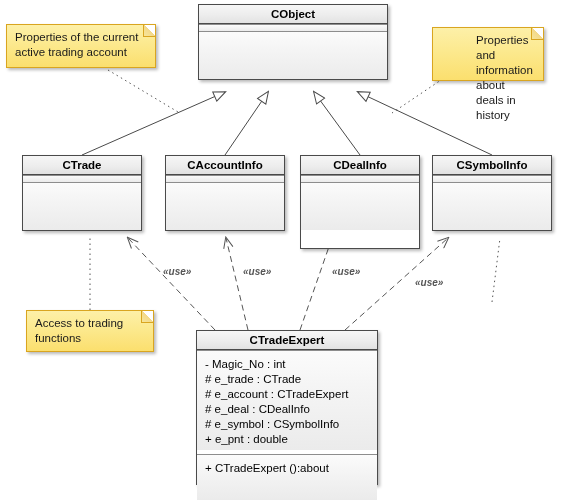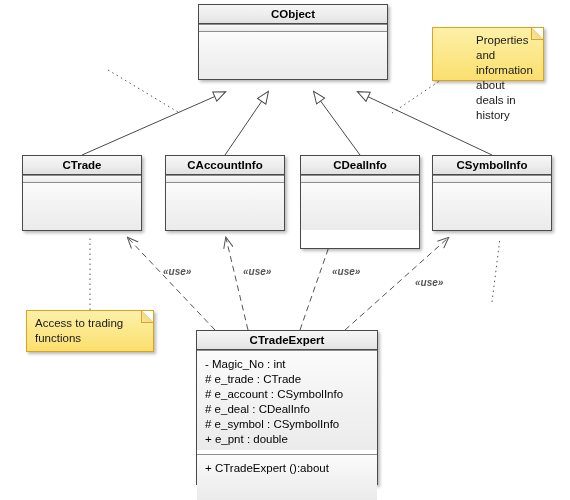--- a/index.html
+++ b/index.html
@@ -178,33 +178,38 @@
     <div class="uml-compartment empty-small"></div>
     <div class="uml-compartment" style="height:48px;"></div>
   </div>
 
   <div class="uml-class" style="left:196px; top:330px; width:182px; height:155px;">
     <div class="uml-title">CTradeExpert</div>
     <div class="uml-compartment body">
       <ul class="attr-list">
         <li>- Magic_No : int</li>
         <li># e_trade : CTrade</li>
-        <li># e_account : CSymbolInfo</li>
+        <li># e_account : CTradeExpert</li>
         <li># e_deal : CDealInfo</li>
         <li># e_symbol : CSymbolInfo</li>
         <li>+ e_pnt : double</li>
       </ul>
     </div>
     <div class="uml-compartment body" style="height:46px;">
       <ul class="attr-list">
         <li>+ CTradeExpert ():about</li>
       </ul>
     </div>
   </div>
 
+  <div class="note" style="left:6px; top:24px; width:150px; height:44px;">
+    <div class="note-fold"></div>
+    <div class="note-text">Properties of the current
+active trading account</div>
+  </div>
 
   <div class="note" style="left:432px; top:27px; width:112px; height:54px;padding-left:35px;">
     <div class="note-fold"></div>
     <div class="note-text">Properties and
 information about
 deals in history</div>
   </div>
 
   <div class="note" style="left:26px; top:310px; width:128px; height:42px;">
     <div class="note-fold"></div>

